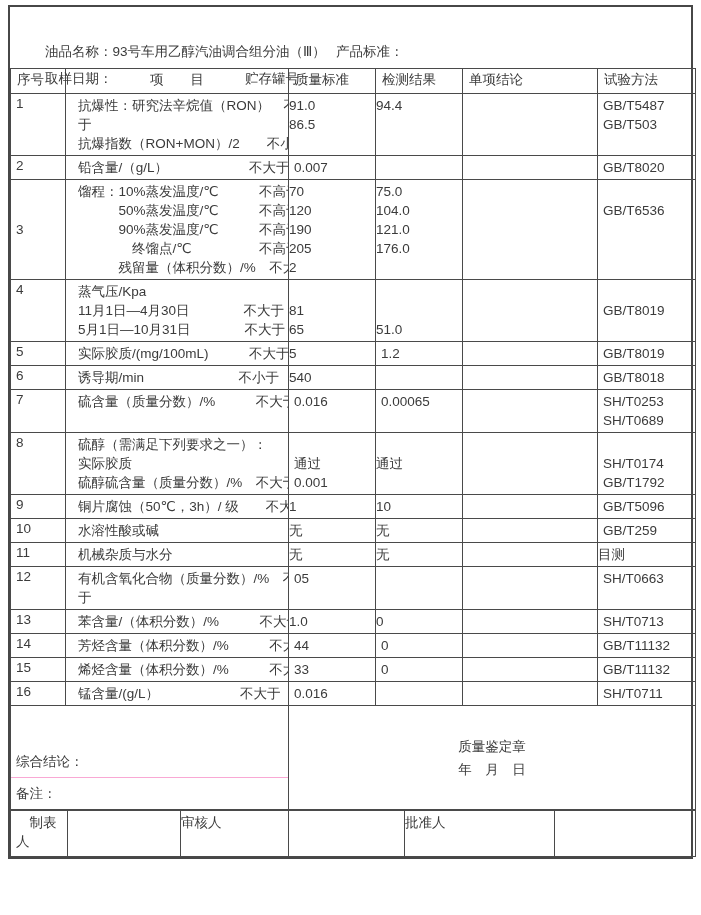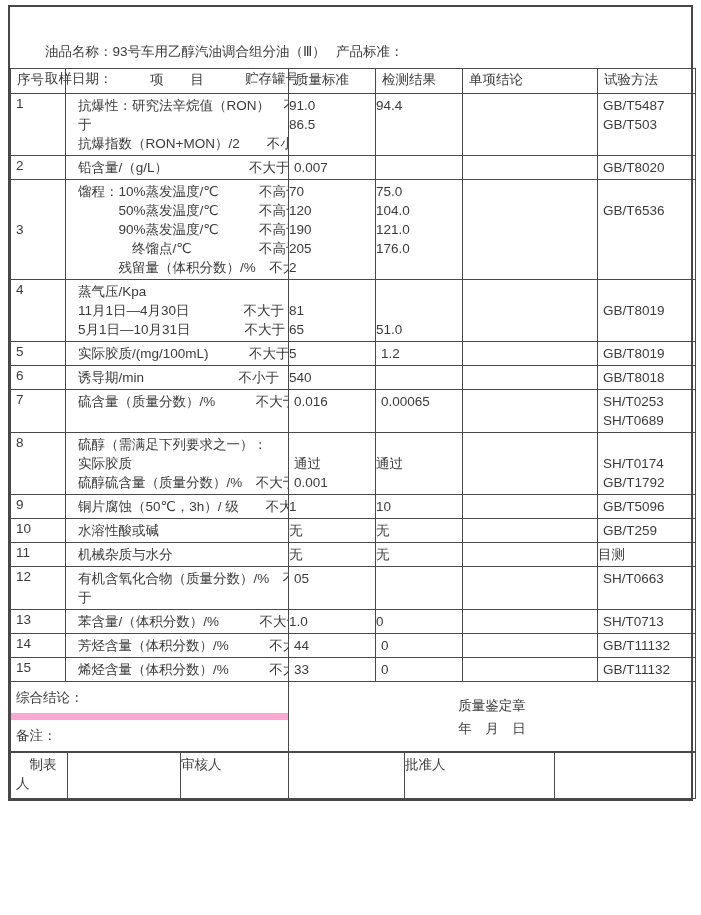--- a/index.html
+++ b/index.html
@@ -24,21 +24,21 @@
   .al-l{text-align:left;}
   .al-l .ln{padding-left:5px;}
   .al-c{text-align:left;}
   th{height:20px;text-align:left;}
   th.th-center{text-align:center;}
   th.th-pad{padding-left:6px;}
   td.no{padding-left:5px;}
   
   .fleft{padding:0;}
   .fleft .fl-sub{line-height:19px;padding:6px 0 6px 5px;white-space:pre;}
-  .fleft .fl-sub.first{border-bottom:7px solid #f9a8d4;}
+  .fleft .fl-sub.first{border-bottom:1px solid #f9a8d4;margin-top:40px;}
   .fstamp{text-align:center;vertical-align:middle;}
   .fstamp .ln{line-height:23px;min-height:23px;}
   
   .sign td{height:41px;margin-top:36px;}
 </style>
 </head>
 <body>
 
 <div class="sheet">
   <div class="doc">
@@ -337,20 +337,36 @@
               <div class="ln">33</div>
             </td>
             <td class="al-l">
               <div class="ln">0</div>
             </td>
             <td></td>
             <td class="al-l">
               <div class="ln">GB/T11132</div>
             </td>
           </tr>
+          <tr>
+            <td class="no">16</td>
+            <td class="pl">
+              <div class="ln">锰含量/(g/L）　　　　　　不大于</div>
+            </td>
+            <td class="al-l">
+              <div class="ln">0.016</div>
+            </td>
+            <td class="al-c">
+              <div class="ln">&nbsp;</div>
+            </td>
+            <td></td>
+            <td class="al-l">
+              <div class="ln">SH/T0711</div>
+            </td>
+          </tr>
         </tbody>
       <tbody>
         <tr>
           <td class="fleft" colspan="2">
             <div class="fl-sub first">综合结论：</div>
             <div class="fl-sub">备注：</div>
           </td>
           <td class="fstamp" colspan="4">
             <div class="ln">质量鉴定章</div>
             <div class="ln">年　月　日</div>

